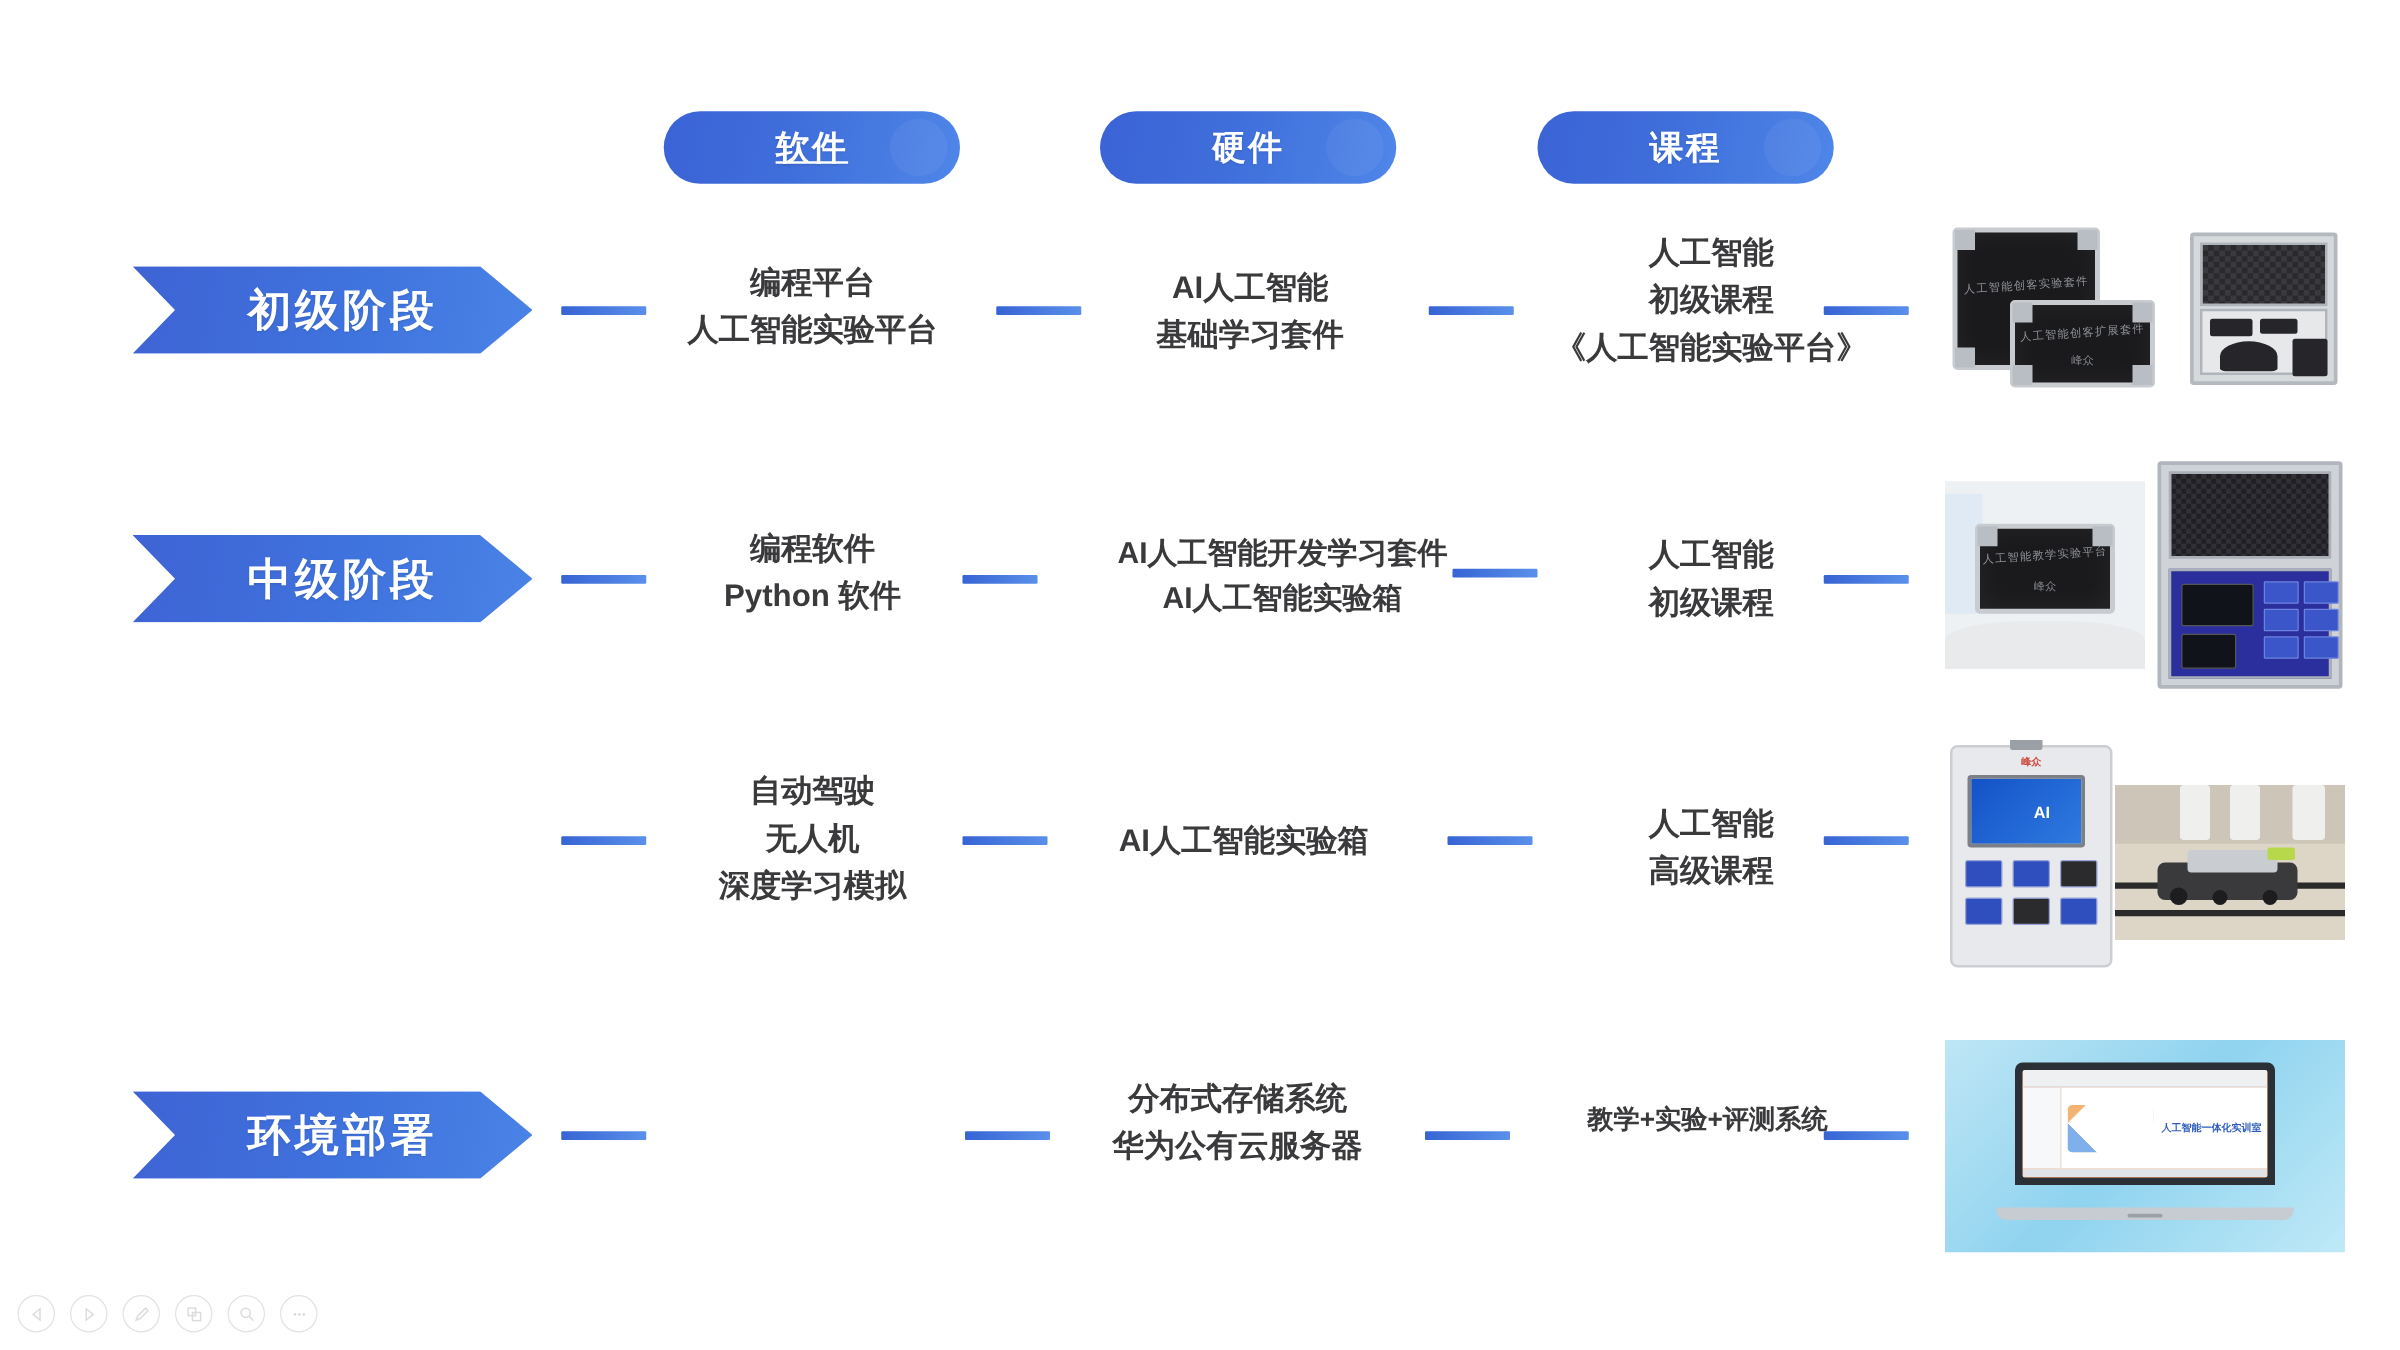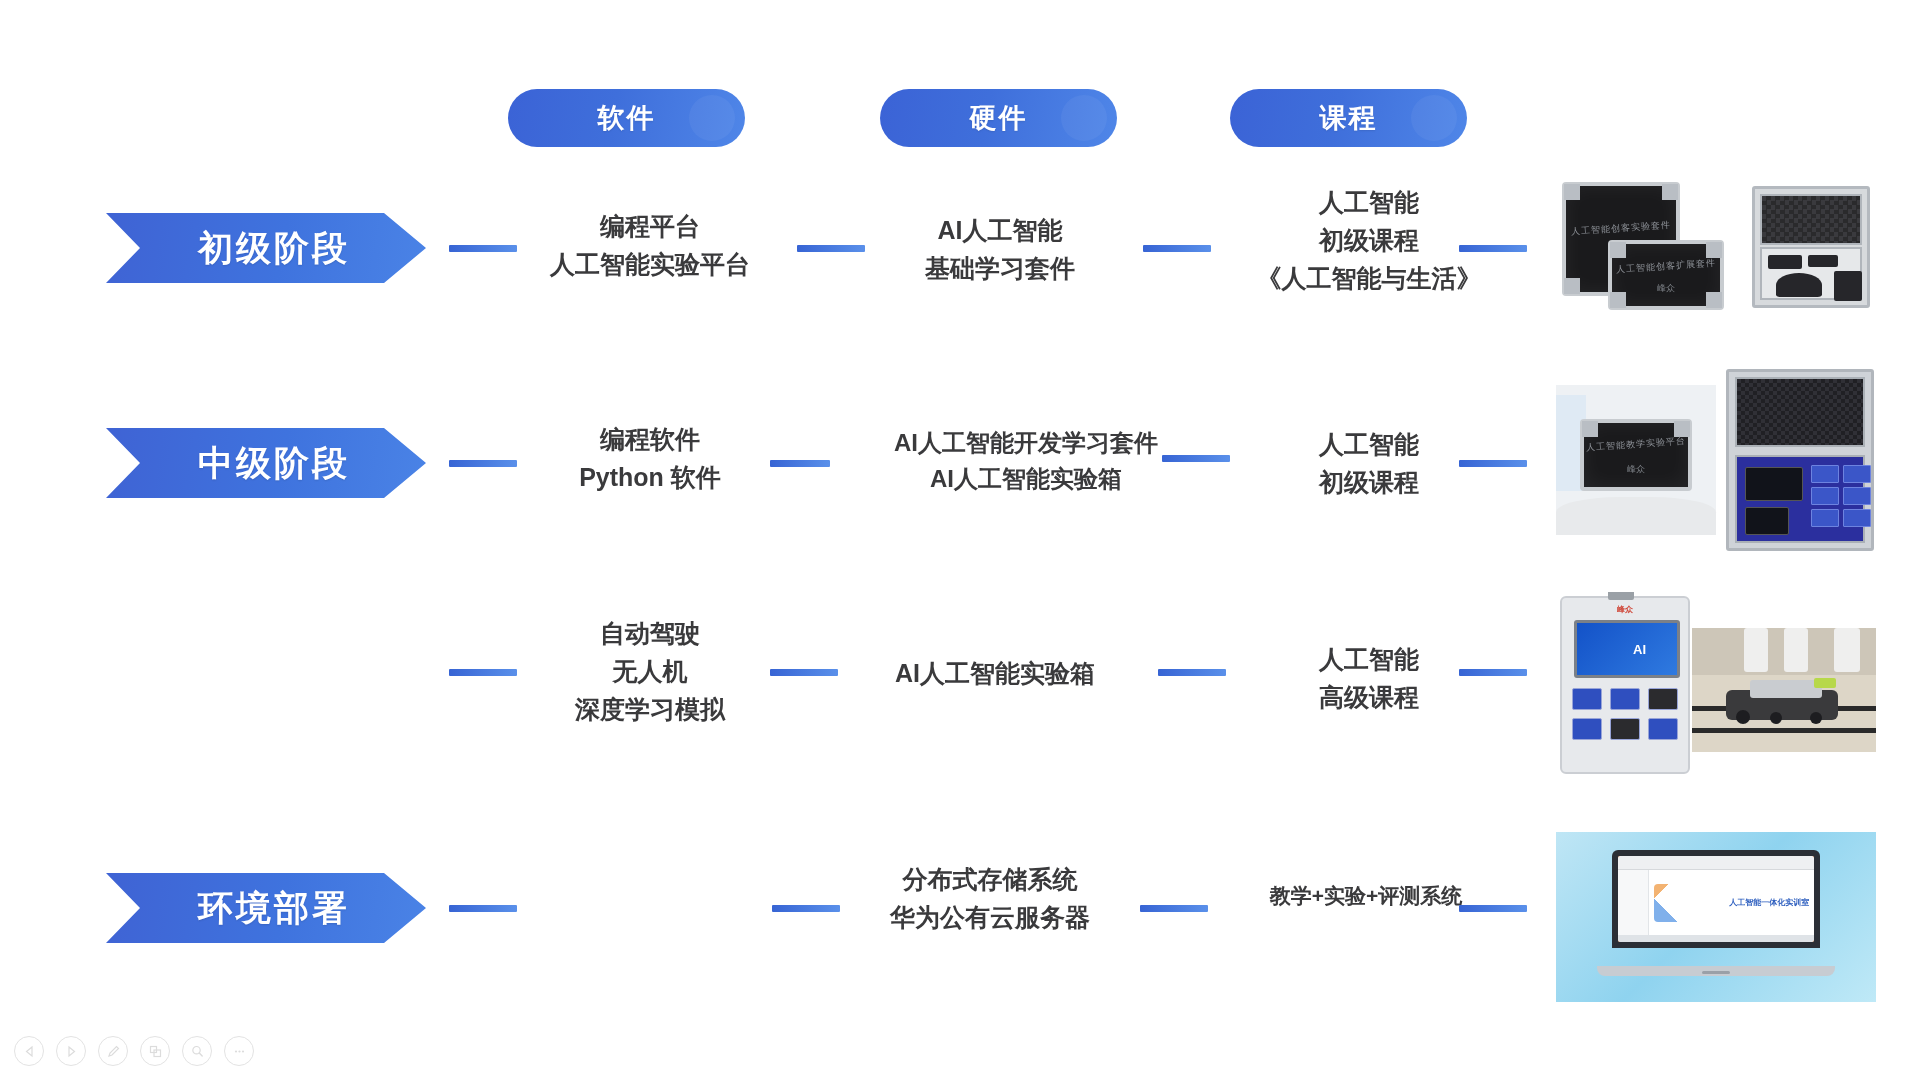--- a/index.html
+++ b/index.html
@@ -140,21 +140,21 @@
     display: flex; align-items: center; justify-content: center;
     color: #dcdcdc;
   }
   .tbtn svg { display:block; }
 </style>
 </head>
 <body>
 
 <div class="slide">
 
-  <div class="pill" style="left:508px;top:89px;width:237px;">
+  <div class="pill" style="left:531px;top:89px;width:237px;text-decoration:underline;">
     <span>软件</span>
   </div>
   <div class="pill" style="left:880px;top:89px;width:237px;">
     <span>硬件</span>
   </div>
   <div class="pill" style="left:1230px;top:89px;width:237px;">
     <span>课程</span>
   </div>
 
   <div class="chev" style="left:106px;top:213px;width:320px;">
@@ -167,21 +167,21 @@
   </div>
   <div class="dash" style="left:797px;top:245px;width:68px;"></div>
   <div class="txtblock" style="left:880px;top:211px;width:240px;font-size:25px;">
     <div>AI人工智能</div>
     <div>基础学习套件</div>
   </div>
   <div class="dash" style="left:1143px;top:245px;width:68px;"></div>
   <div class="txtblock" style="left:1224px;top:183px;width:290px;font-size:25px;">
     <div>人工智能</div>
     <div>初级课程</div>
-    <div>《人工智能与生活》</div>
+    <div>《人工智能实验平台》</div>
   </div>
   <div class="dash" style="left:1459px;top:245px;width:68px;"></div>
 
   <div class="photo" style="left:1556px;top:176px;width:320px;height:142px;">
     <div class="case" style="left:6px;top:6px;width:118px;height:114px;">
       <div class="corner" style="left:-2px;top:-2px;"></div>
       <div class="corner" style="right:-2px;top:-2px;"></div>
       <div class="corner" style="left:-2px;bottom:-2px;"></div>
       <div class="corner" style="right:-2px;bottom:-2px;"></div>
       <div class="case-label">人工智能创客实验套件</div>
@@ -265,21 +265,21 @@
   <div class="txtblock" style="left:1224px;top:640px;width:290px;font-size:25px;">
     <div>人工智能</div>
     <div>高级课程</div>
   </div>
   <div class="dash" style="left:1459px;top:669px;width:68px;"></div>
 
   <div class="photo" style="left:1556px;top:592px;width:320px;height:185px;">
     <div class="cab" style="left:4px;top:4px;width:130px;height:178px;">
       <div style="position:absolute;left:46px;top:-8px;width:26px;height:10px;background:#9aa0a6;border-radius:2px;"></div>
       <div style="position:absolute;left:0;right:0;top:6px;text-align:center;color:#d04a3c;font-size:8px;font-weight:bold;">峰众</div>
-      <div class="cscreen" style="left:12px;top:22px;width:106px;height:58px;padding-left:25px;">
+      <div class="cscreen" style="left:12px;top:22px;width:94px;height:58px;padding-left:25px;">
         <span>AI</span>
       </div>
       <div class="cmod" style="left:10px;top:90px;width:30px;height:22px;"></div>
       <div class="cmod" style="left:48px;top:90px;width:30px;height:22px;"></div>
       <div class="cmod" style="left:86px;top:90px;width:30px;height:22px;background:#2b2b2e;"></div>
       <div class="cmod" style="left:10px;top:120px;width:30px;height:22px;"></div>
       <div class="cmod" style="left:48px;top:120px;width:30px;height:22px;background:#2b2b2e;"></div>
       <div class="cmod" style="left:86px;top:120px;width:30px;height:22px;"></div>
     </div>
     <div class="robotimg" style="left:136px;top:36px;width:184px;height:124px;">

